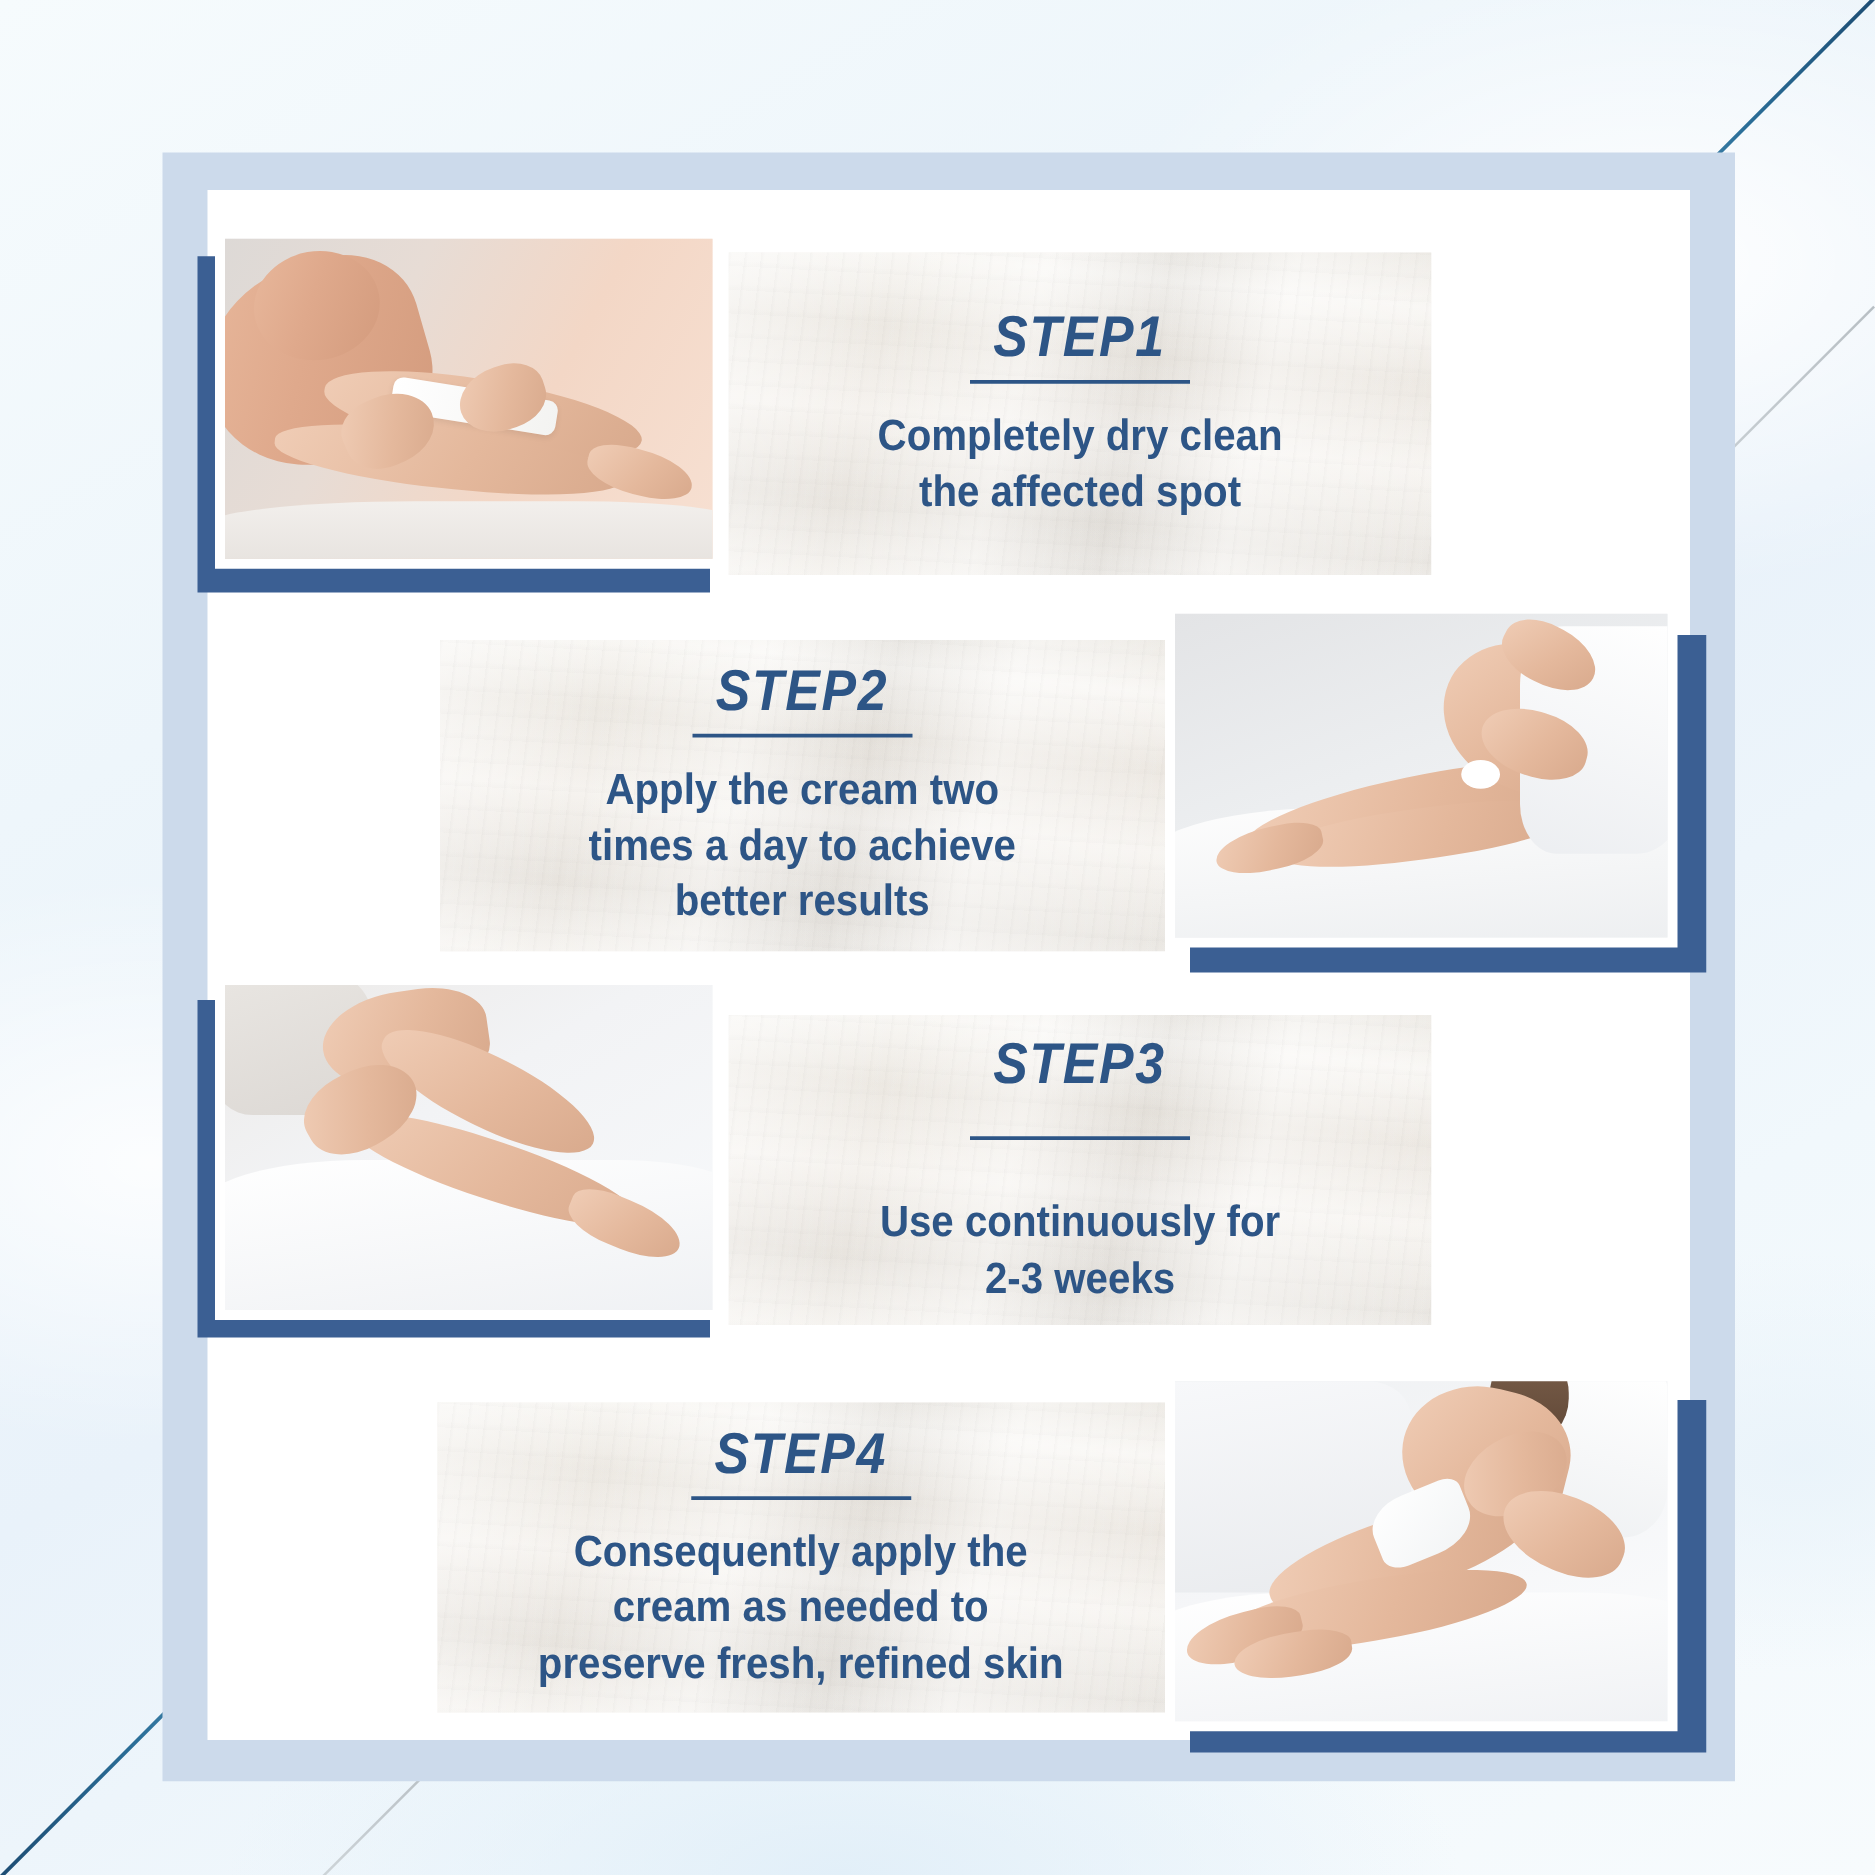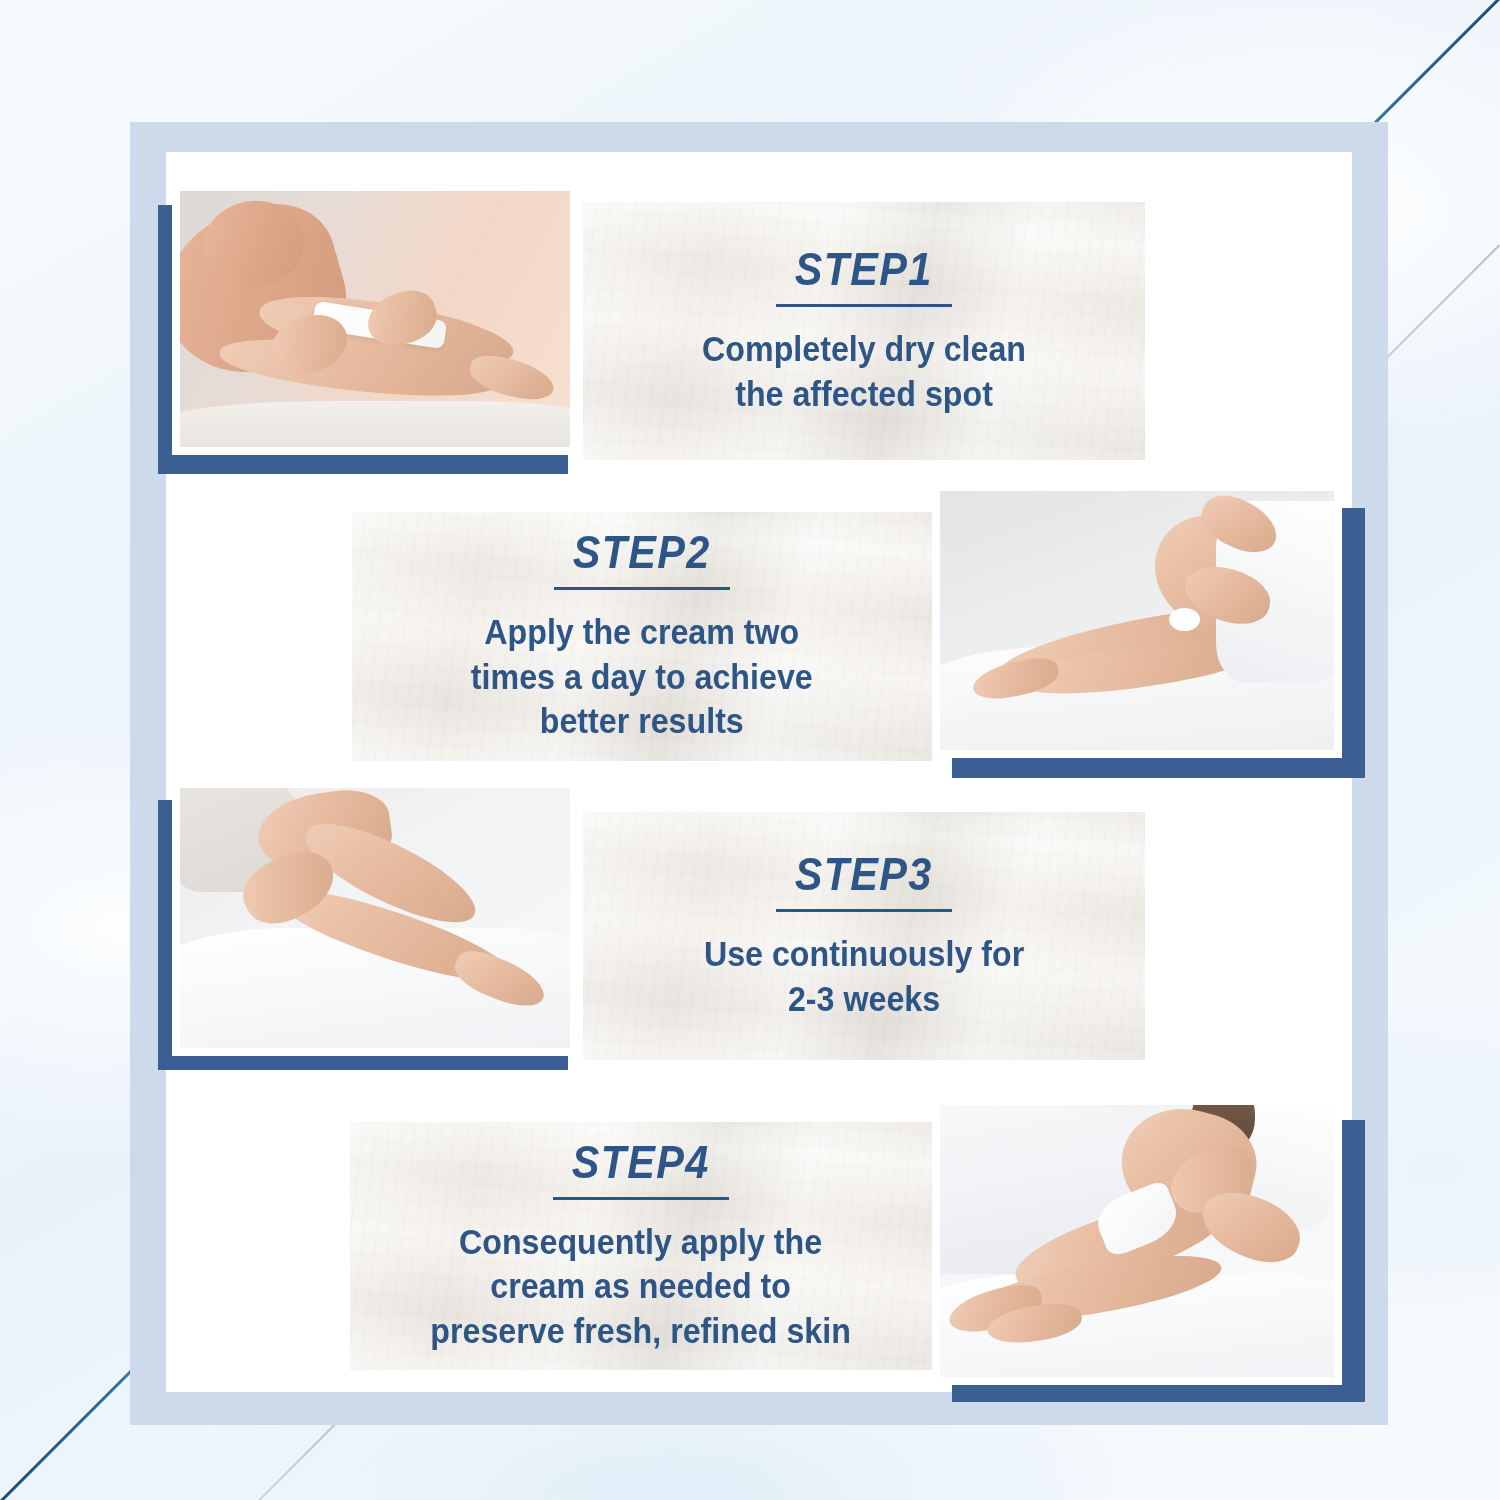--- a/index.html
+++ b/index.html
@@ -263,21 +263,21 @@
           <div class="limb skin-b" style="left:30%; top:22%; width:48%; height:22%; border-radius:48% 52% 50% 50%; transform:rotate(26deg);"></div>
 
           <div class="limb skin-b" style="left:24%; top:48%; width:62%; height:18%; border-radius:46% 54% 50% 50%; transform:rotate(18deg);"></div>
 
           <div class="limb skin-b" style="left:70%; top:66%; width:24%; height:15%; border-radius:40% 60% 52% 48%; transform:rotate(22deg);"></div>
 
           <div class="limb skin-b" style="left:16%; top:26%; width:24%; height:24%; border-radius:44% 56% 50% 50%; transform:rotate(-30deg);"></div>
         </div>
       </div>
 
-      <div class="text-panel" style="left:583px; top:812px; width:562px; height:248px;">
+      <div class="text-panel" style="left:583px; top:812px; width:562px; height:248px;gap:24px;">
         <div class="step-title">STEP3</div>
         <div class="title-rule"></div>
         <div class="step-body">
           <div>Use continuously for</div>
           <div>2-3 weeks</div>
         </div>
       </div>
     </div>
 
     <div class="step-row" style="left:0;top:0;">

